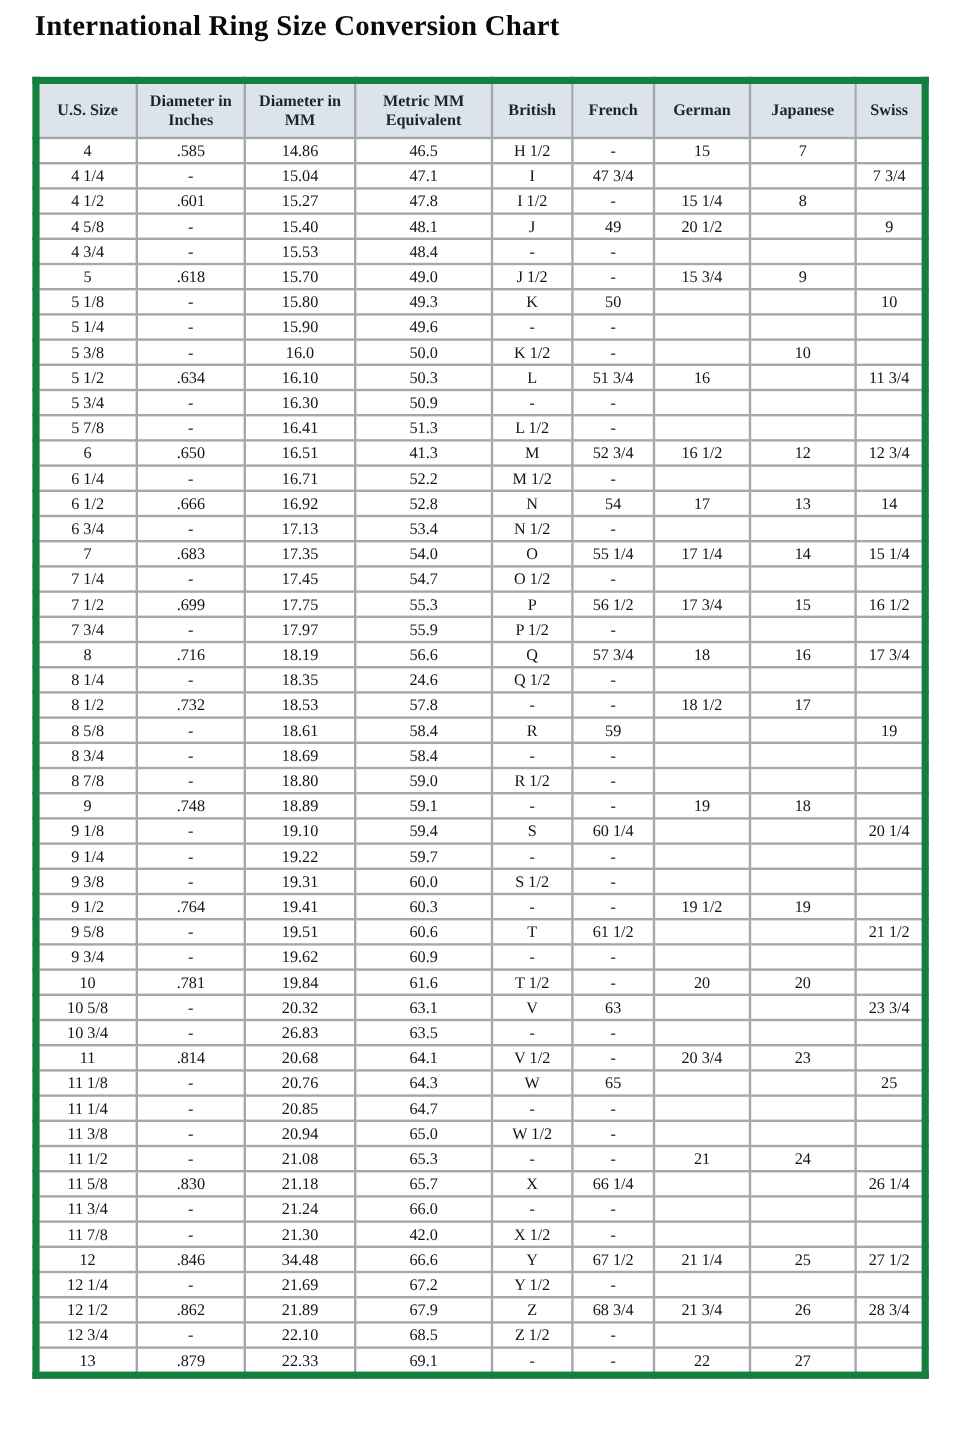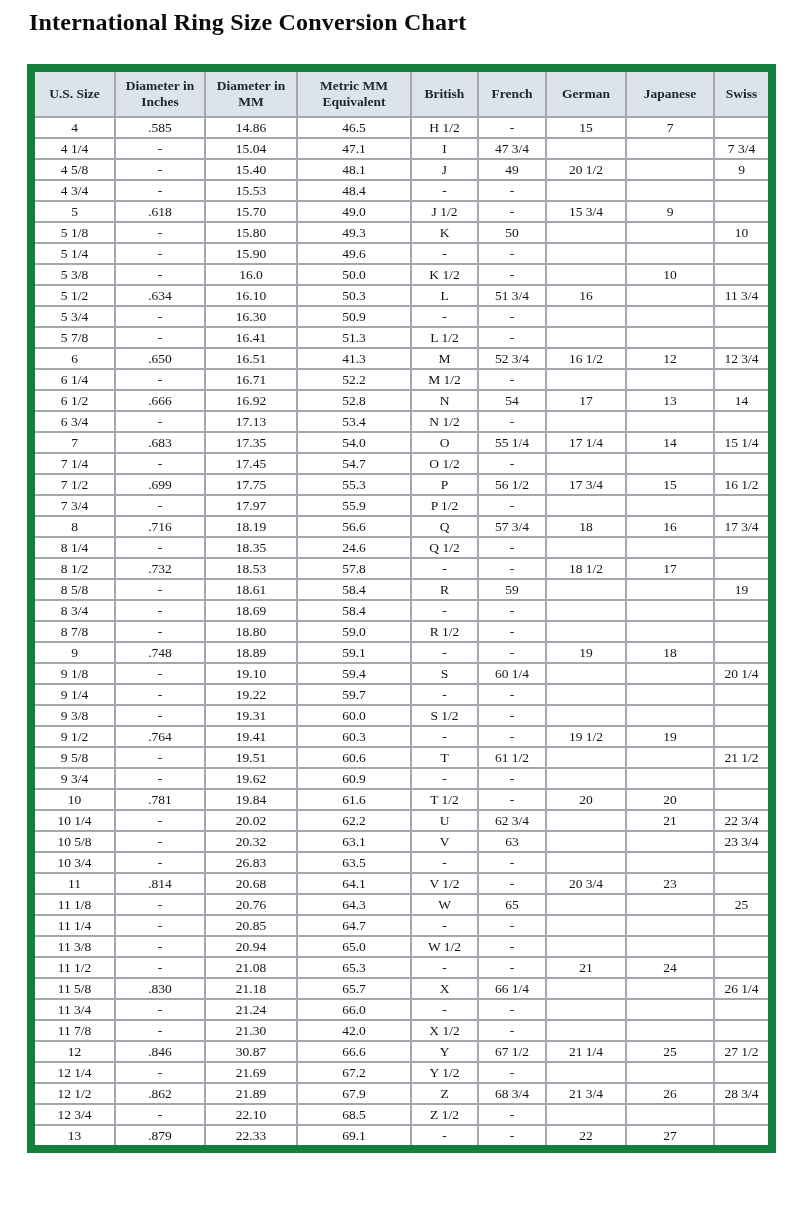--- a/index.html
+++ b/index.html
@@ -20,21 +20,21 @@
     font-weight: bold;
     color: #0a0a0a;
     margin: 0 0 27px 2px;
     letter-spacing: 0.2px;
     line-height: 1.2;
   }
   table.ring-table {
     border-collapse: collapse;
     table-layout: fixed;
     width: 741px;
-    border: 8px solid #15803d;
+    border: 6px solid #15803d;
   }
   table.ring-table th,
   table.ring-table td {
     border: 2px solid #a4a8ae;
     text-align: center;
     vertical-align: middle;
     overflow: hidden;
     white-space: nowrap;
   }
   table.ring-table th {
@@ -104,20 +104,31 @@
           <td>-</td>
           <td>15.04</td>
           <td>47.1</td>
           <td>I</td>
           <td>47 3/4</td>
           <td></td>
           <td></td>
           <td>7 3/4</td>
         </tr>
         <tr>
+          <td>4 1/2</td>
+          <td>.601</td>
+          <td>15.27</td>
+          <td>47.8</td>
+          <td>I 1/2</td>
+          <td>-</td>
+          <td>15 1/4</td>
+          <td>8</td>
+          <td></td>
+        </tr>
+        <tr>
           <td>4 5/8</td>
           <td>-</td>
           <td>15.40</td>
           <td>48.1</td>
           <td>J</td>
           <td>49</td>
           <td>20 1/2</td>
           <td></td>
           <td>9</td>
         </tr>
@@ -445,31 +456,20 @@
           <td>.781</td>
           <td>19.84</td>
           <td>61.6</td>
           <td>T 1/2</td>
           <td>-</td>
           <td>20</td>
           <td>20</td>
           <td></td>
         </tr>
         <tr>
-          <td>10 1/4</td>
-          <td>-</td>
-          <td>20.02</td>
-          <td>62.2</td>
-          <td>U</td>
-          <td>62 3/4</td>
-          <td></td>
-          <td>21</td>
-          <td>22 3/4</td>
-        </tr>
-        <tr>
           <td>10 5/8</td>
           <td>-</td>
           <td>20.32</td>
           <td>63.1</td>
           <td>V</td>
           <td>63</td>
           <td></td>
           <td></td>
           <td>23 3/4</td>
         </tr>
@@ -568,21 +568,21 @@
           <td>42.0</td>
           <td>X 1/2</td>
           <td>-</td>
           <td></td>
           <td></td>
           <td></td>
         </tr>
         <tr>
           <td>12</td>
           <td>.846</td>
-          <td>30.87</td>
+          <td>34.48</td>
           <td>66.6</td>
           <td>Y</td>
           <td>67 1/2</td>
           <td>21 1/4</td>
           <td>25</td>
           <td>27 1/2</td>
         </tr>
         <tr>
           <td>12 1/4</td>
           <td>-</td>

